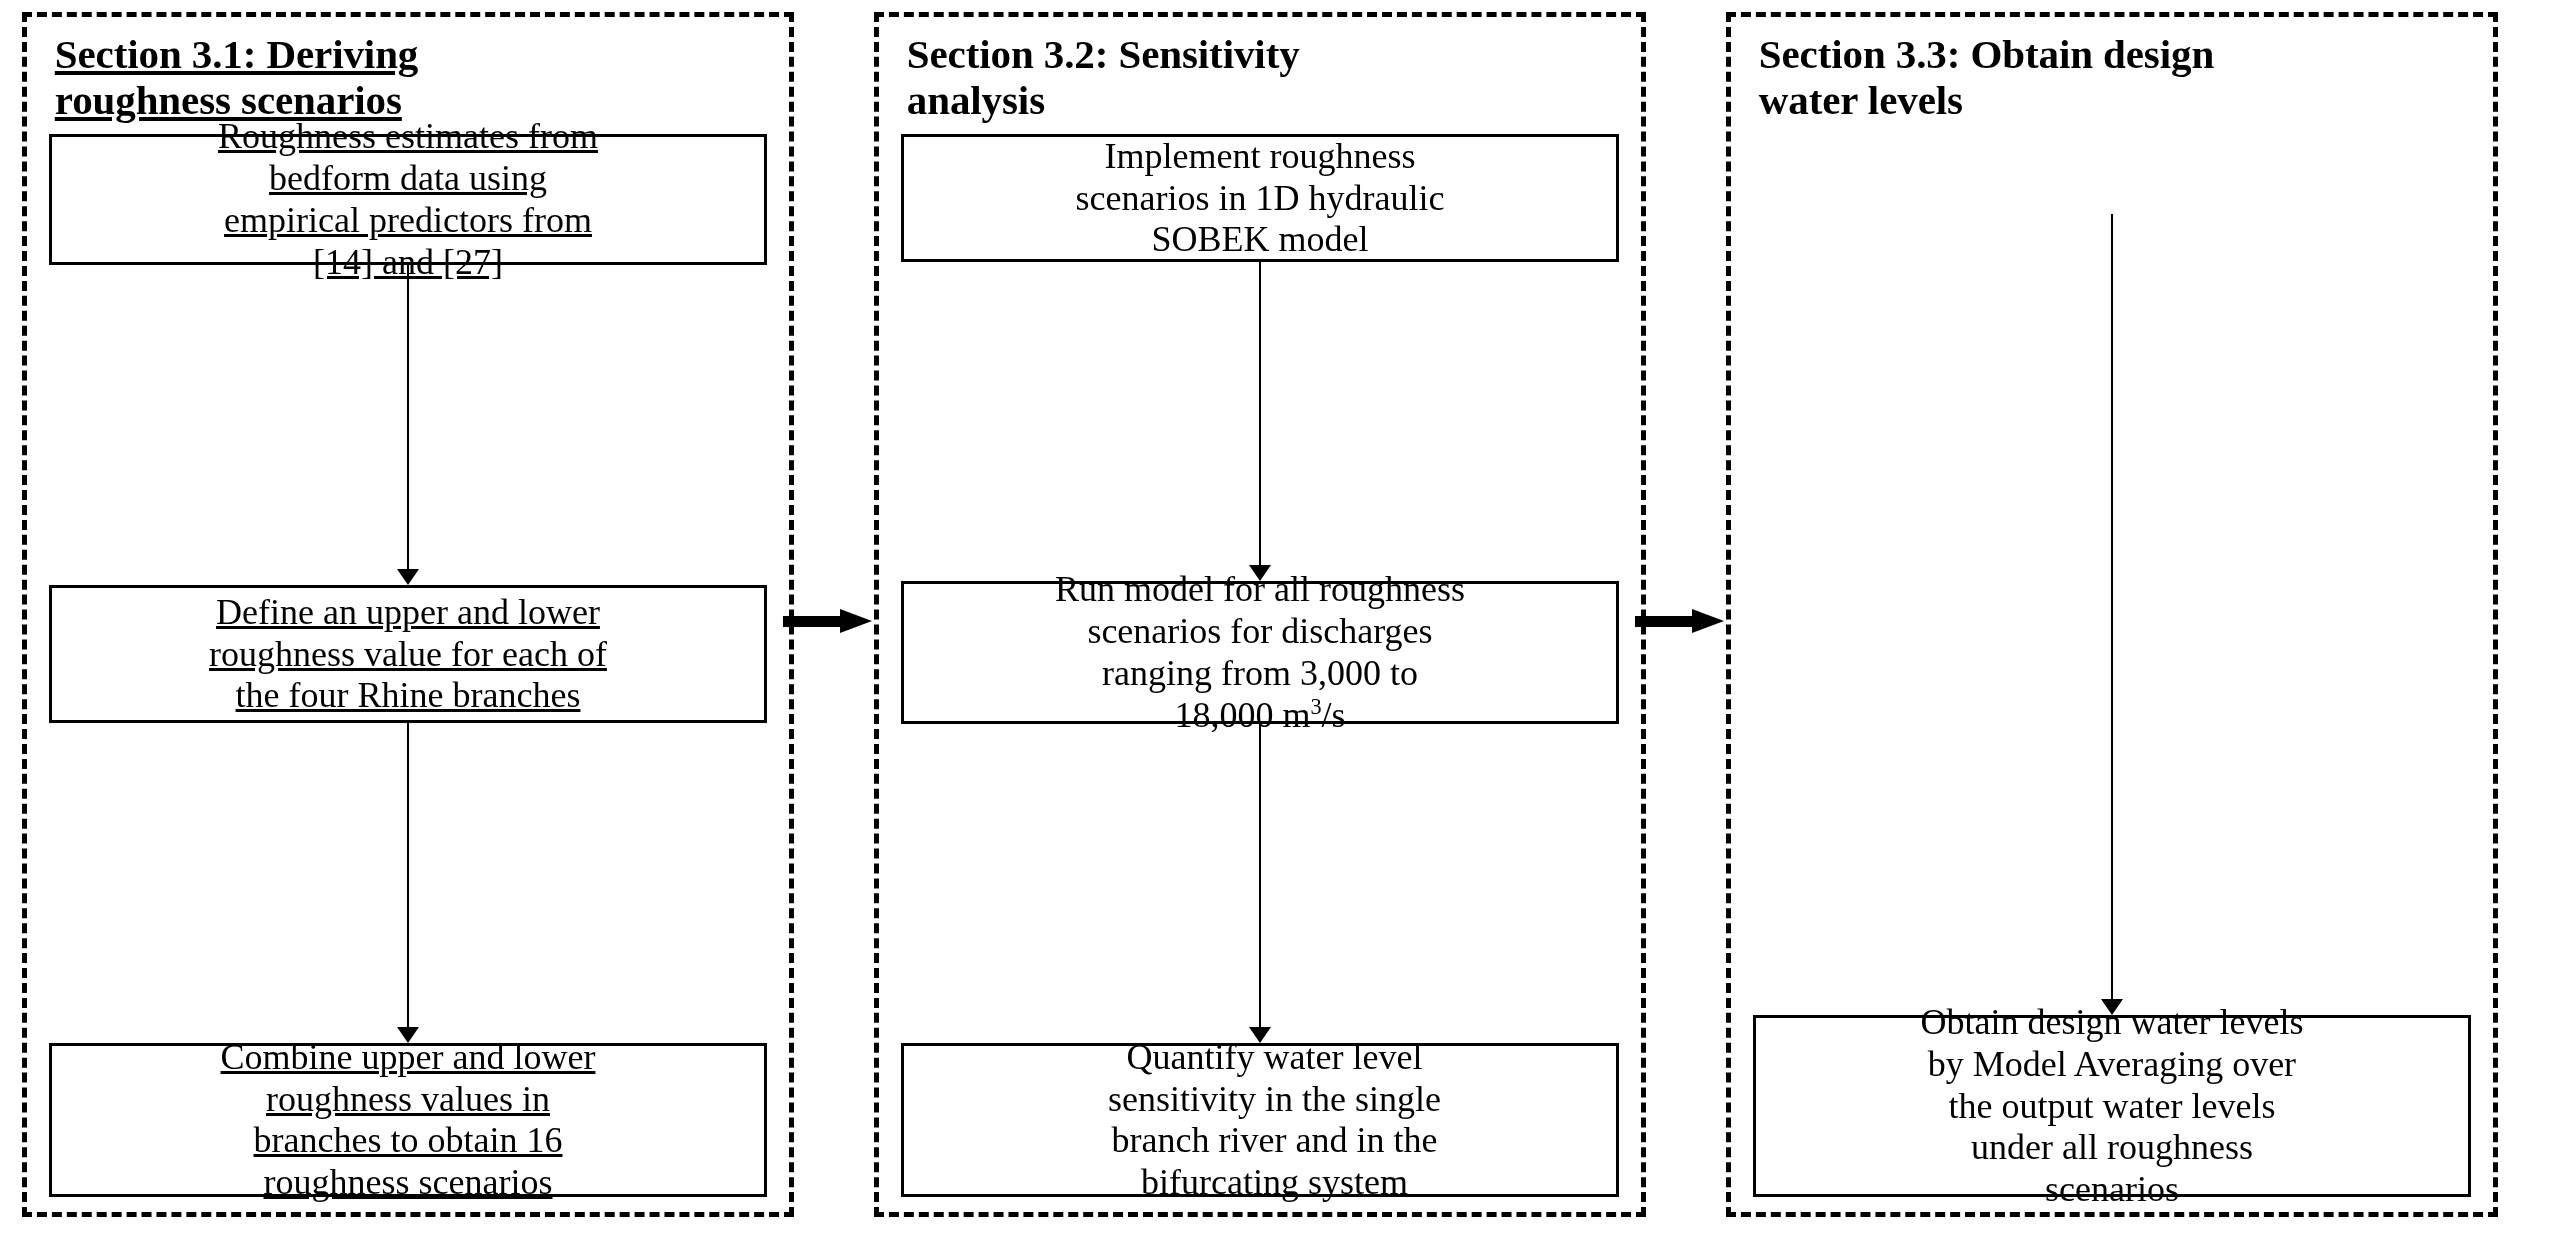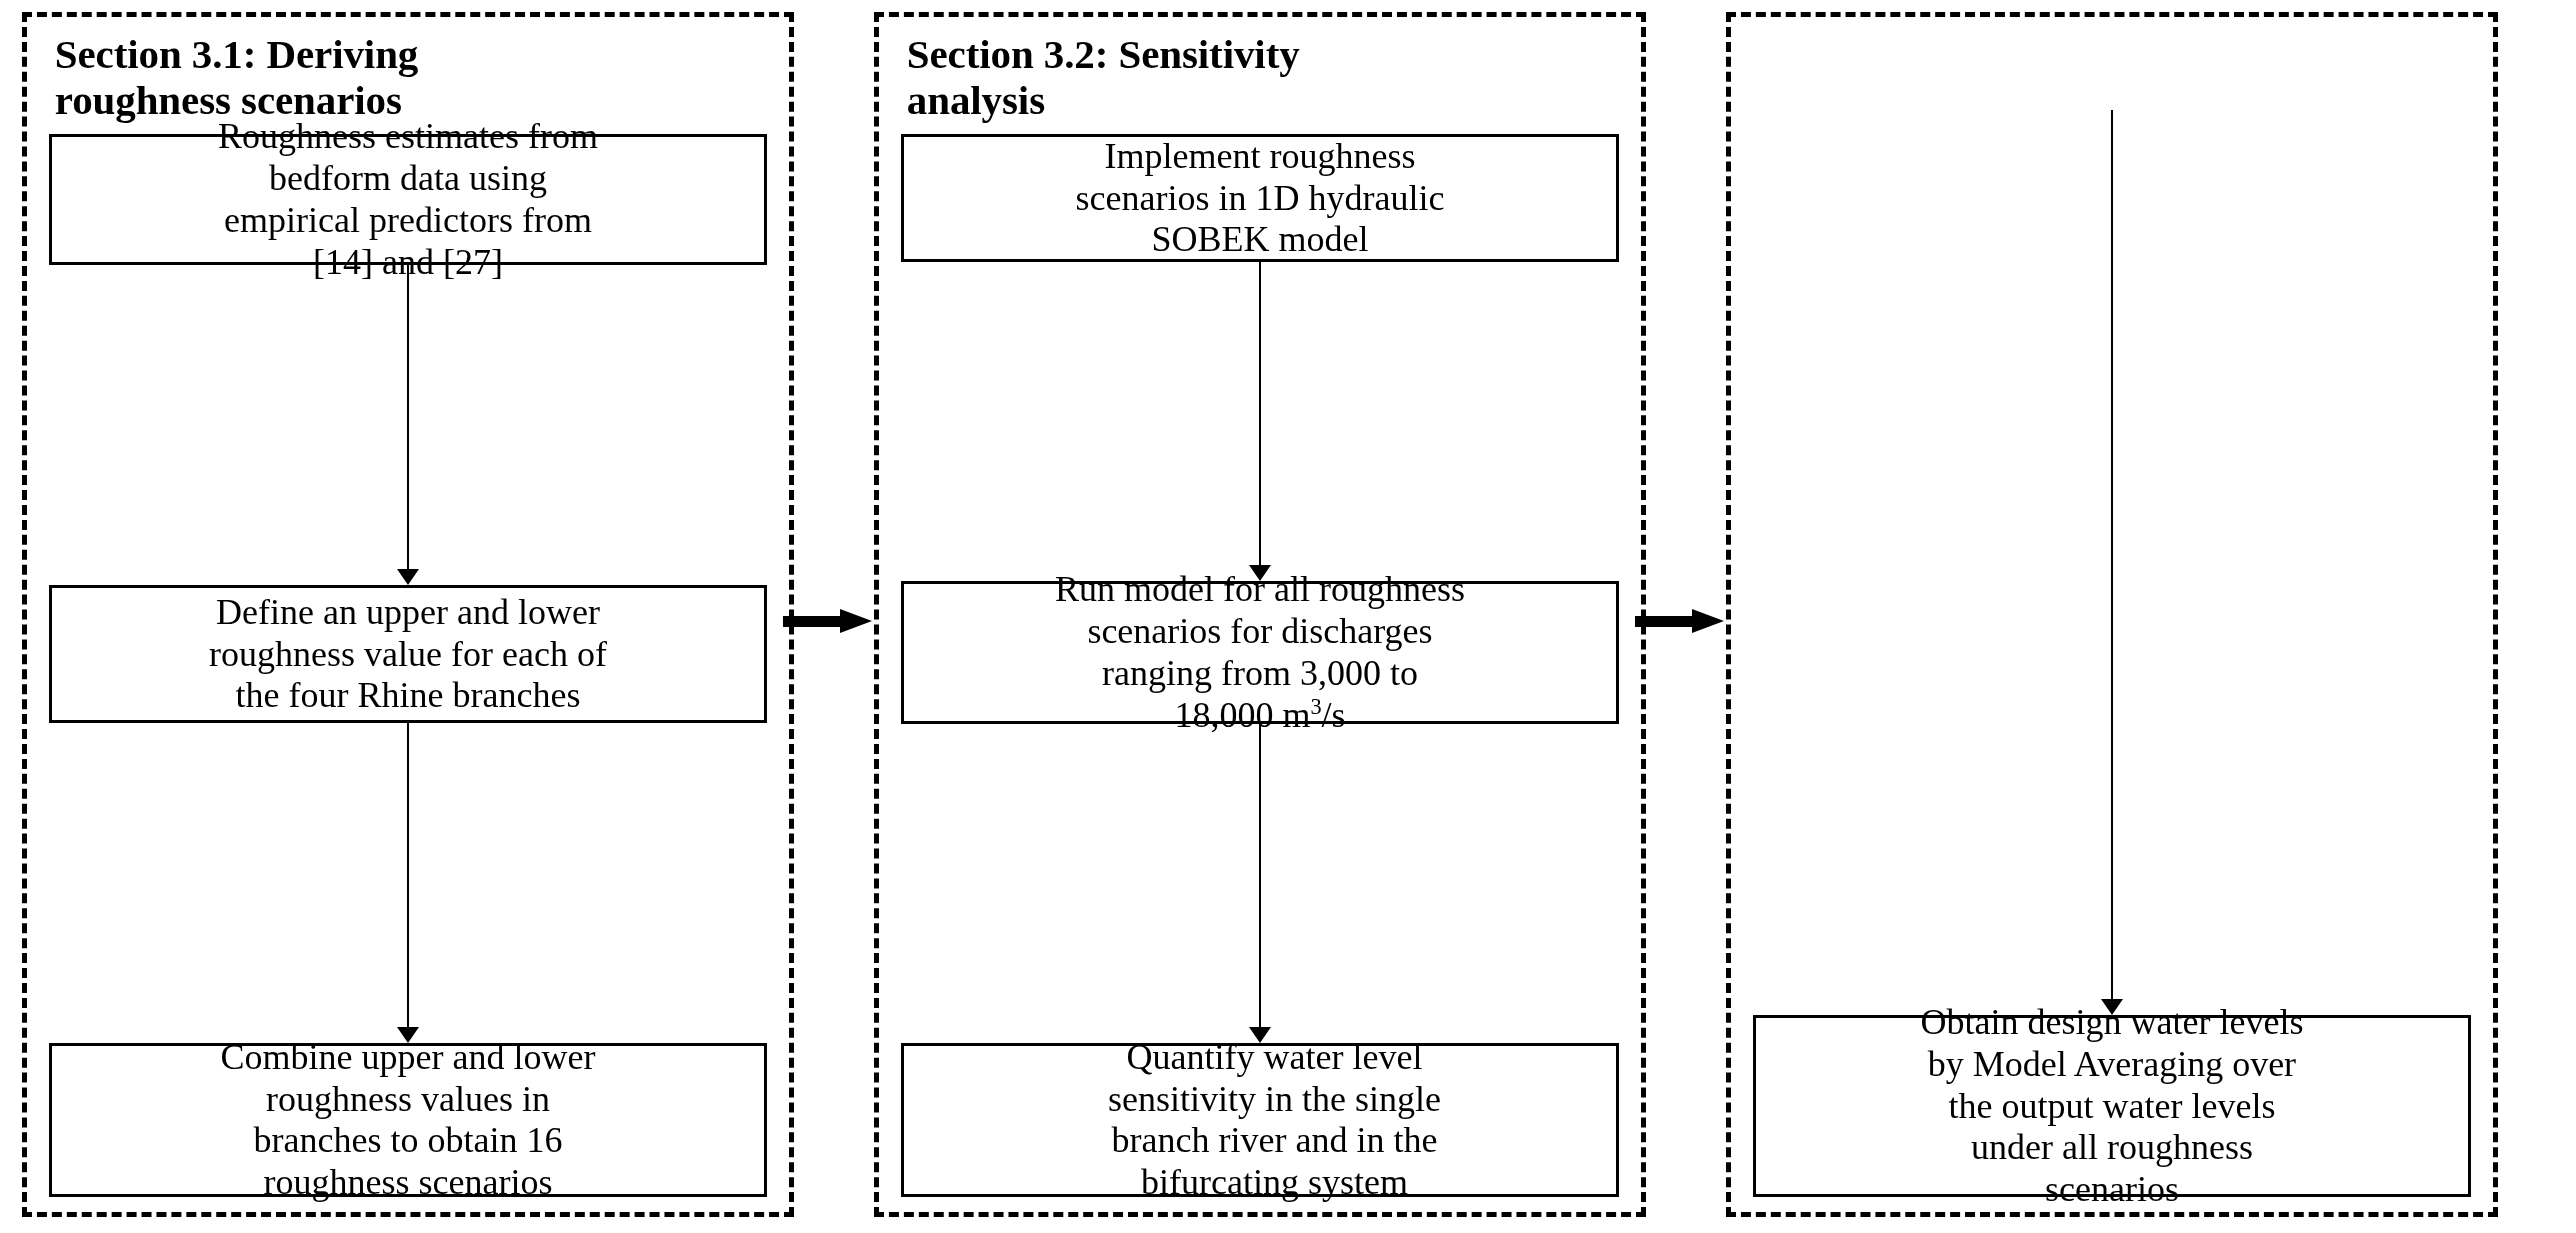--- a/index.html
+++ b/index.html
@@ -27,21 +27,21 @@
   
   .panel {
     position: relative;
     box-sizing: border-box;
     border: 5.1px dashed #000000;
     margin: 11.6px 0 16px 0;
     padding: 13px 22px 14.6px 22px;
     display: flex;
     flex-direction: column;
   }
-  .panel-1 { width: 772px; margin-left: 22px; }
+  .panel-1 { width: 772px; margin-left: 22px; text-decoration: underline; }
   .panel-2 { width: 772px; margin-left: 80px; }
   .panel-3 { width: 772px; margin-left: 80px; margin-right: 22px; }
 
   .panel-title {
     font-weight: bold;
     font-size: 41px;
     line-height: 1.12;
     letter-spacing: -0.1px;
     margin: 2.9px 0 10.2px 5.8px;
     white-space: pre-line;
@@ -215,20 +215,22 @@
       <div class="box p2-b3">
         <span class="box-text">Quantify water level
 sensitivity in the single
 branch river and in the
 bifurcating system</span>
       </div>
     </div>
   </div>
 
   <div class="panel panel-3">
+    <div class="panel-title">Section 3.3: Obtain design
+water levels</div>
 
     <div class="boxes bottom-gap">
 
       <div class="v-arrow">
         <div class="shaft"></div>
         <div class="head"></div>
       </div>
 
       <div class="box p3-b2">
         <span class="box-text">Obtain design water levels

